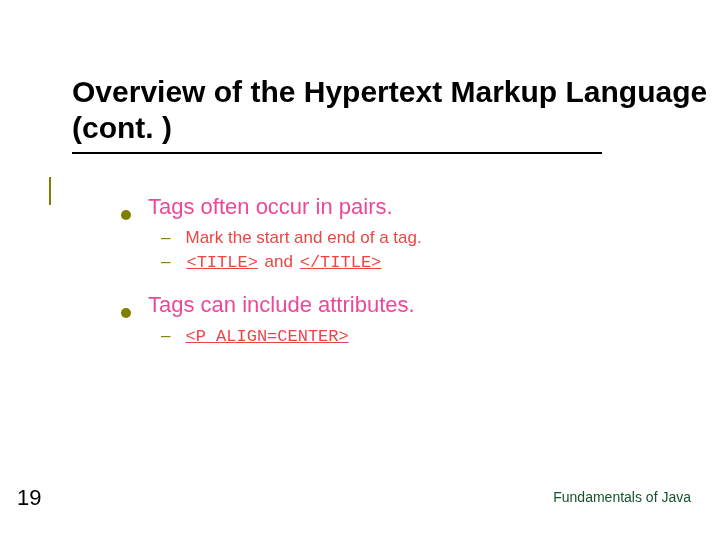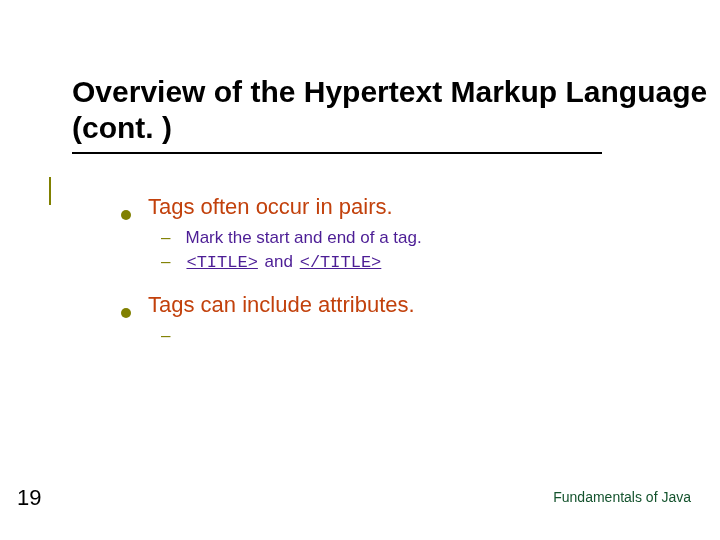--- a/index.html
+++ b/index.html
@@ -47,39 +47,39 @@
     height: 10px;
     background: #808000;
     border-radius: 50%;
     flex-shrink: 0;
     margin-right: 16px;
     position: relative;
     top: 6px;
   }
   .main-text {
     font-size: 22px;
-    color: #c2410c;
+    color: #ec4899;
   }
   .sub-list {
     padding-left: 40px;
     margin: 6px 0 18px 0;
   }
   .sub-item {
     display: flex;
     align-items: baseline;
     margin-bottom: 2px;
   }
   .sub-dash {
     font-size: 17px;
     color: #808000;
     margin-right: 14px;
   }
   .sub-text {
     font-size: 17px;
-    color: #4c1d95;
+    color: #ef4444;
   }
   .mono { font-family: "Courier New", monospace; text-decoration: underline; }
   .page-number {
     position: absolute;
     left: 14px;
     bottom: 30px;
     font-size: 22px;
     color: #000;
   }
   .footer {
@@ -118,19 +118,20 @@
     </div>
   </div>
 
   <div class="main-item">
     <div class="main-bullet"></div>
     <div class="main-text">Tags can include attributes.</div>
   </div>
   <div class="sub-list">
     <div class="sub-item">
       <span class="sub-dash">–</span>
+      <span class="sub-text mono">&lt;P ALIGN=CENTER&gt;</span>
     </div>
   </div>
 
 </div>
 
 <div class="page-number">19</div>
 <div class="footer">Fundamentals of Java</div>
 
 </body></html>

